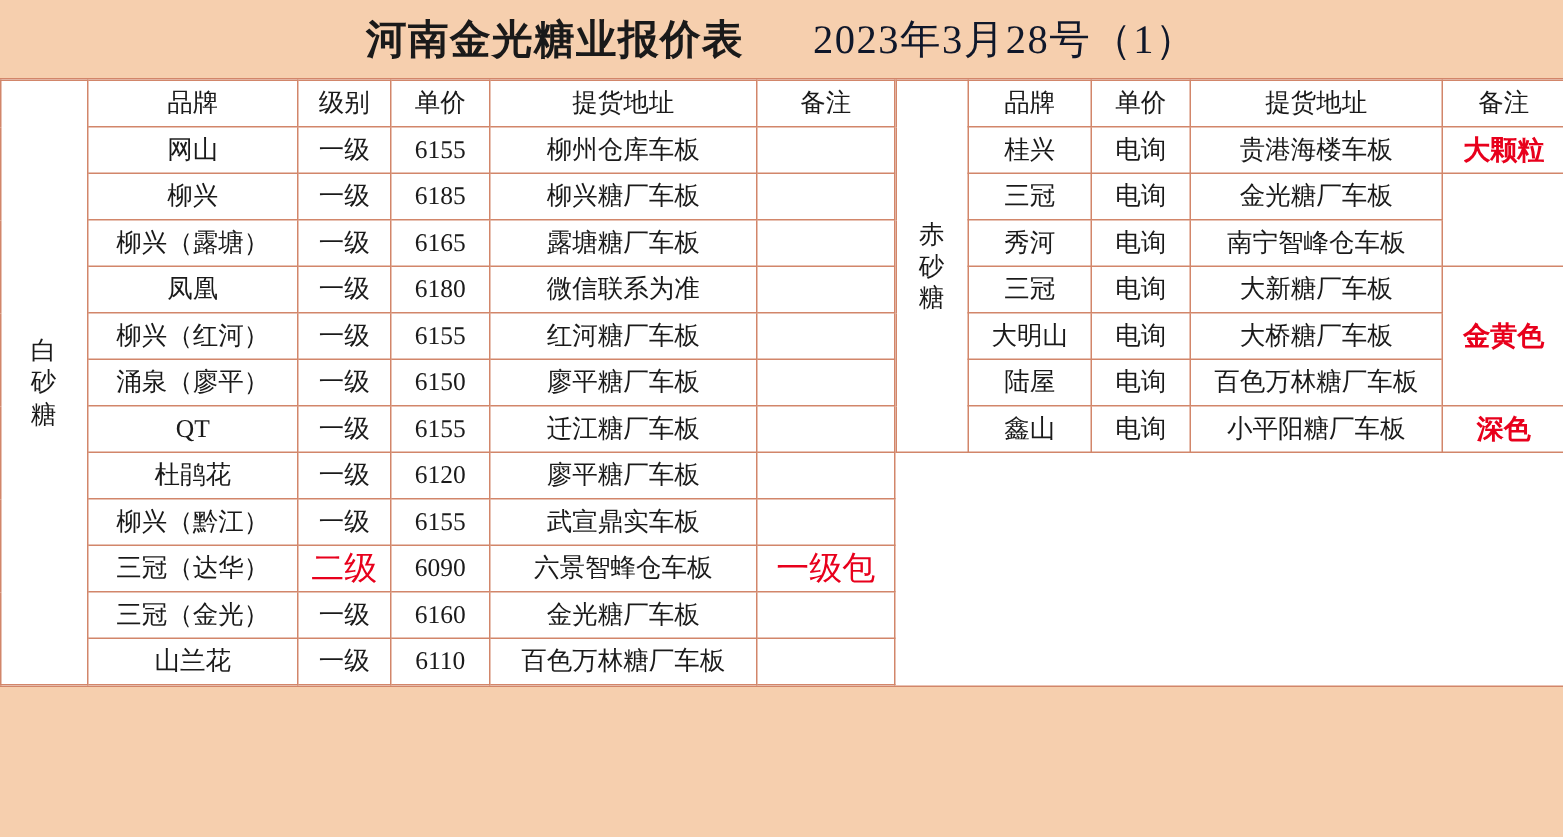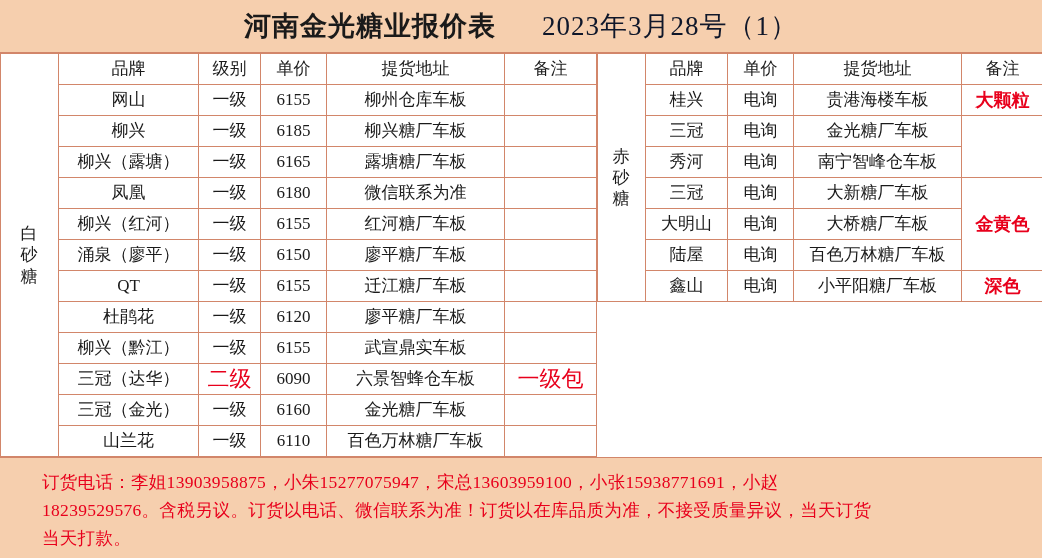--- a/index.html
+++ b/index.html
@@ -300,19 +300,14 @@
           <td>鑫山</td>
           <td>电询</td>
           <td>小平阳糖厂车板</td>
           <td class="note-red">深色</td>
         </tr>
       </tbody>
     </table>
 
   </div>
 
-  <div class="footer">
-    <p>订货电话：李姐13903958875，小朱15277075947，宋总13603959100，小张15938771691，小赵</p>
-    <p>18239529576。含税另议。订货以电话、微信联系为准！订货以在库品质为准，不接受质量异议，当天订货</p>
-    <p>当天打款。</p>
-  </div>
 
 </div>
 
 </body></html>

